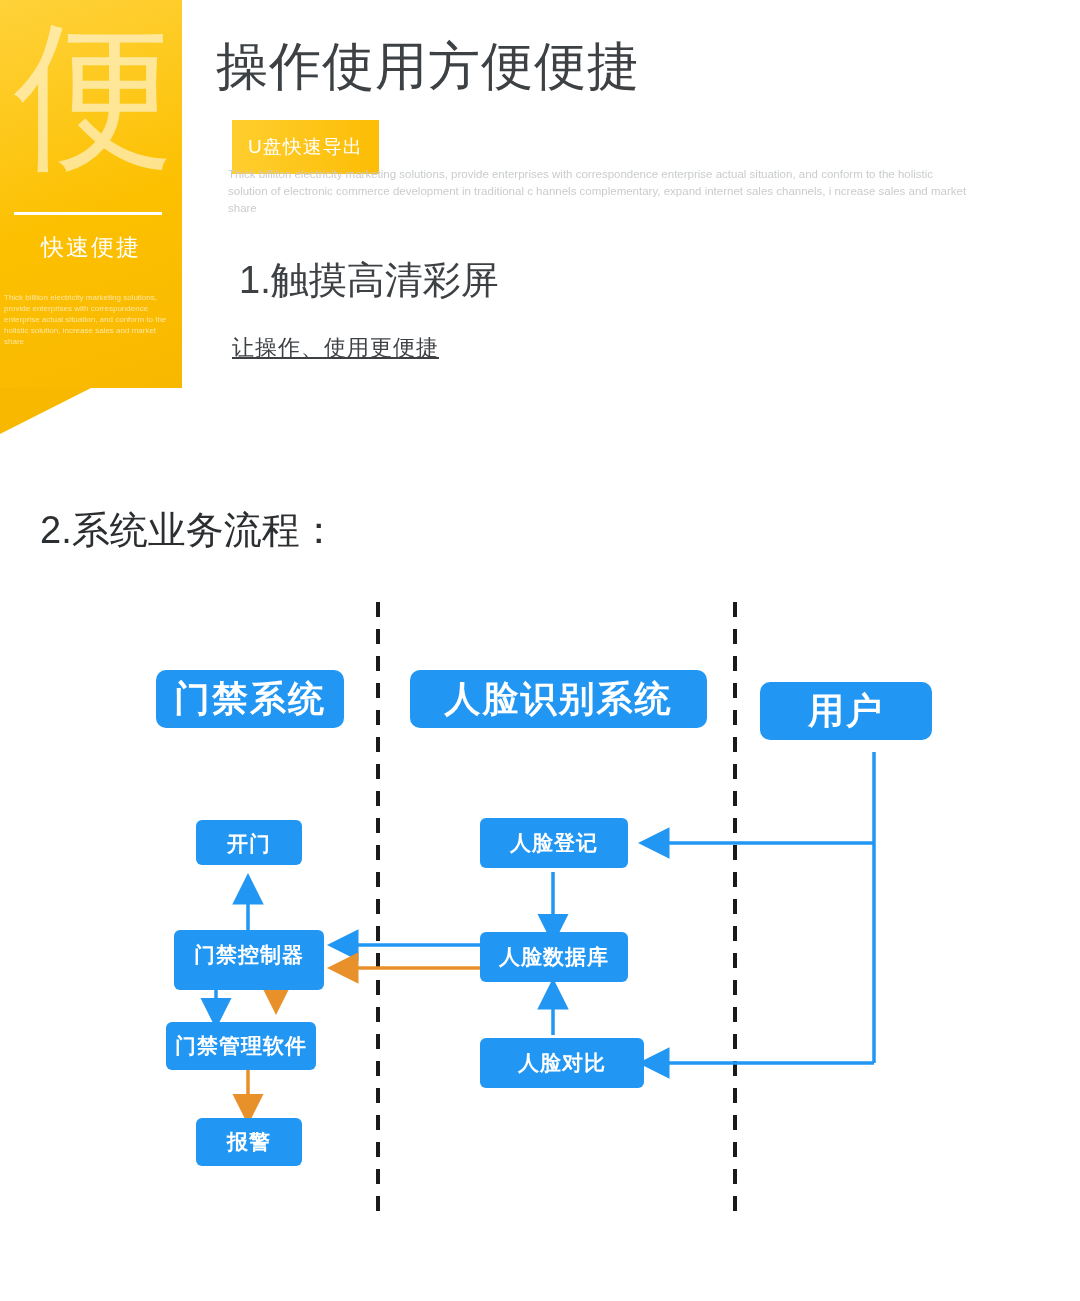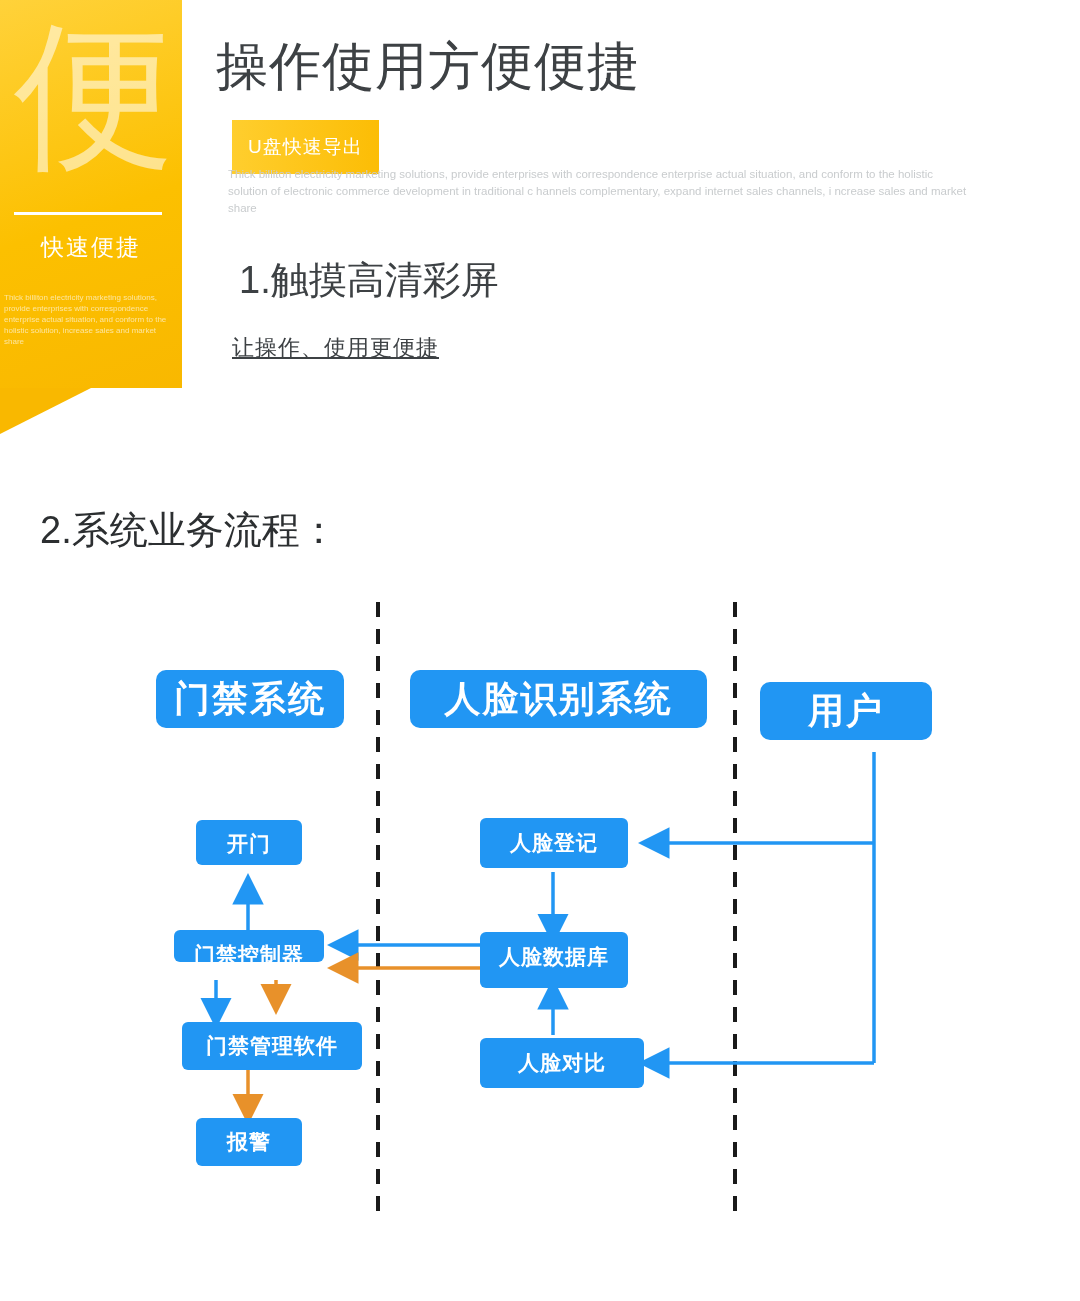--- a/index.html
+++ b/index.html
@@ -228,20 +228,20 @@
 
     <path d="M276,400 L276,428" stroke="#e8912a" stroke-width="3.5" fill="none" marker-end="url(#ao)"></path>
     <path d="M248,490 L248,538" stroke="#e8912a" stroke-width="3.5" fill="none" marker-end="url(#ao)"></path>
   </svg>
 
   <div class="node head" style="left:156px; top:90px; width:188px; height:58px; line-height:58px;">门禁系统</div>
   <div class="node head" style="left:410px; top:90px; width:297px; height:58px; line-height:58px;">人脸识别系统</div>
   <div class="node head" style="left:760px; top:102px; width:172px; height:58px; line-height:58px;">用户</div>
 
   <div class="node small" style="left:196px; top:240px; width:106px; height:45px; line-height:48px;">开门</div>
-  <div class="node small" style="left:174px; top:350px; width:150px; height:32px; line-height:50px;">门禁控制器</div>
-  <div class="node small" style="left:182px; top:442px; width:180px; height:48px; line-height:48px;">门禁管理软件</div>
+  <div class="node small" style="left:174px; top:350px; width:150px; height:60px; line-height:50px;">门禁控制器</div>
+  <div class="node small" style="left:166px; top:442px; width:150px; height:48px; line-height:48px;">门禁管理软件</div>
   <div class="node small" style="left:196px; top:538px; width:106px; height:48px; line-height:48px;">报警</div>
 
   <div class="node small" style="left:480px; top:238px; width:148px; height:50px; line-height:50px;">人脸登记</div>
-  <div class="node small" style="left:480px; top:352px; width:148px; height:56px; line-height:50px;">人脸数据库</div>
+  <div class="node small" style="left:480px; top:352px; width:148px; height:50px; line-height:50px;">人脸数据库</div>
   <div class="node small" style="left:480px; top:458px; width:164px; height:50px; line-height:50px;">人脸对比</div>
 </div>
 
 </body></html>

